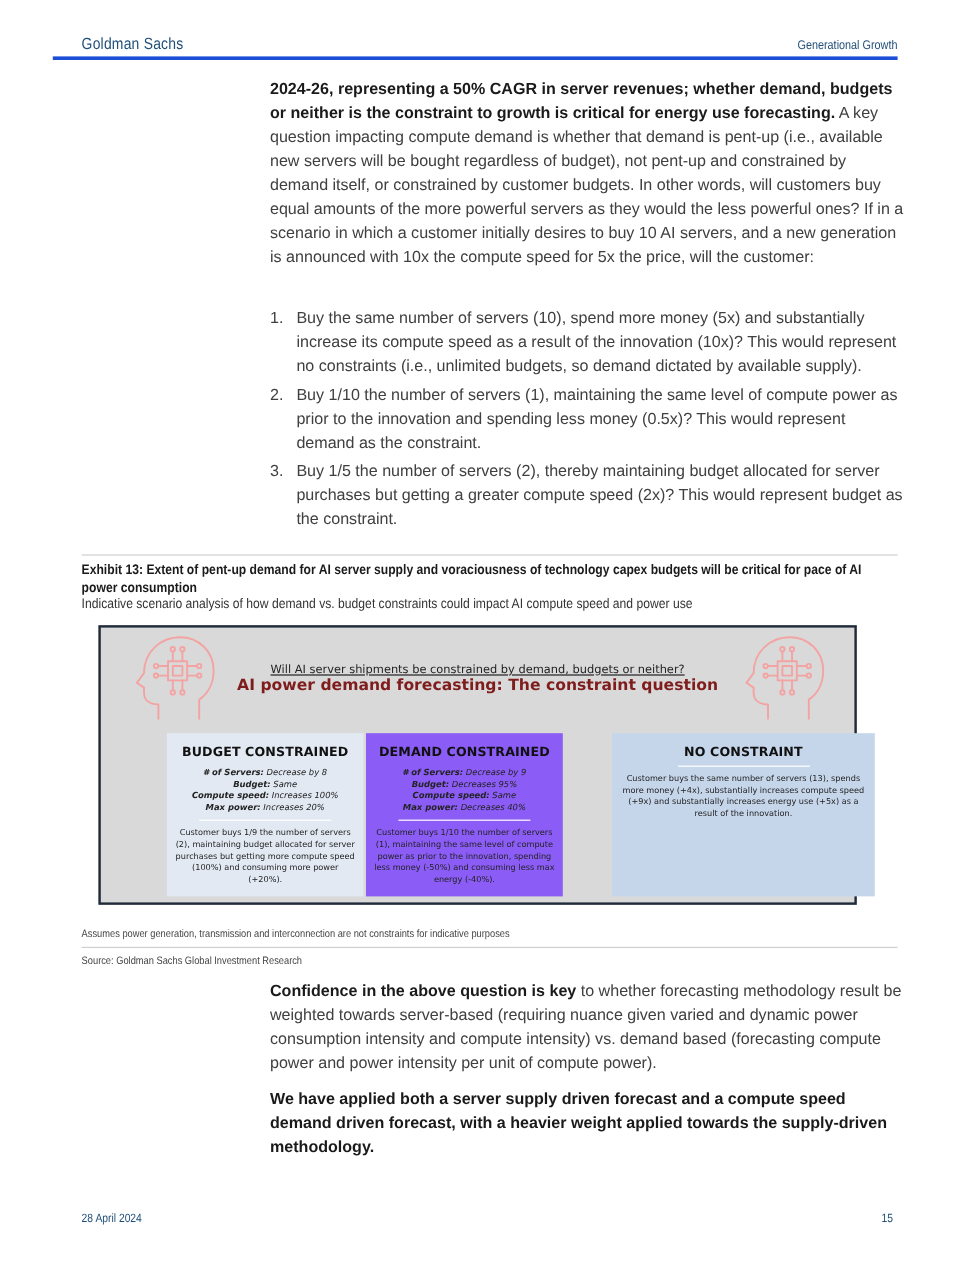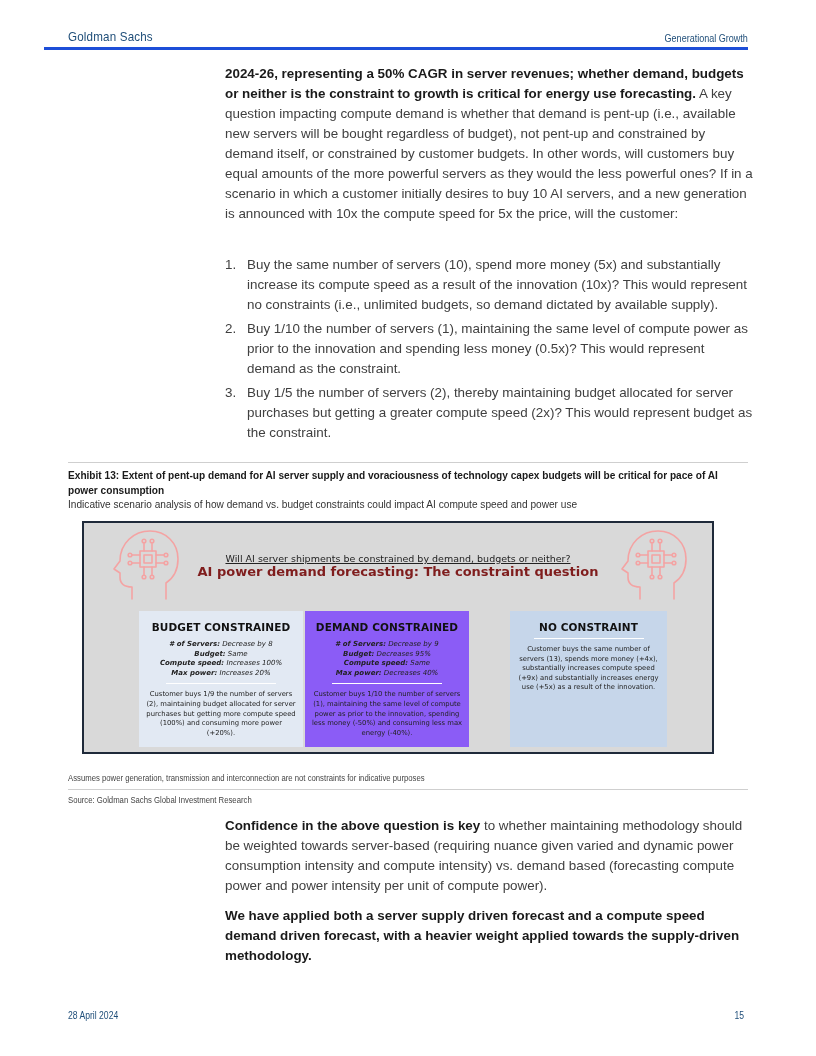--- a/index.html
+++ b/index.html
@@ -25,21 +25,21 @@
   .g-title { position: absolute; left: 0; right: 0; top: 9px; text-align: center; font-family: "DejaVu Sans", sans-serif; font-weight: bold; font-size: 13px; color: #7f1d1d; margin-top: 32px; }
   .g-sub { position: absolute; left: 0; right: 0; top: 30px; text-align: center; font-family: "DejaVu Sans", sans-serif; font-size: 9.5px; color: #222; text-decoration: underline; }
   .g-assume { position: absolute; left: 90px; right: 90px; top: 51px; text-align: center; font-family: "DejaVu Sans", sans-serif; font-size: 6.8px; line-height: 10px; color: #222; }
   .head-icon { position: absolute; top: 4px; width: 72px; height: 76px; }
   .head-left { left: 26px; }
   .head-right { right: 22px; }
 
   .box { position: absolute; top: 88px; width: 164px; height: 136px; text-align: center; font-family: "DejaVu Sans", sans-serif; color: #222; }
   .box-budget { left: 14px; background: #e2e9f3; margin-left: 41px; }
   .box-demand { left: 221px; background: #8b5cf6; }
-  .box-none { left: 426px; background: #c6d6ea; width: 157px; }
+  .box-none { left: 426px; background: #c6d6ea; width: 219px; }
   .box h3 { font-size: 10.5px; font-weight: bold; margin-top: 10px; color: #111; letter-spacing: 0.1px; }
   .stats { margin-top: 7px; font-size: 7px; line-height: 9.6px; font-style: italic; }
   .stats b { font-weight: bold; }
   .sep { width: 110px; height: 1px; background: #ffffff; margin: 5px auto 6px; }
   .desc { font-size: 6.8px; line-height: 9.6px; padding: 0 6px; }
 
   .note { position: absolute; left: 68px; top: 773px; font-size: 9px; color: #444; transform: scaleX(0.86); transform-origin: left; white-space: nowrap; }
   .source { position: absolute; left: 68px; top: 795px; font-size: 9px; color: #444; transform: scaleX(0.86); transform-origin: left; white-space: nowrap; }
 
   .p2 { top: 816px; }
@@ -129,18 +129,18 @@
     <h3>NO CONSTRAINT</h3>
     <div class="sep"></div>
     <div class="desc">Customer buys the same number of servers (13), spends more money (+4x), substantially increases compute speed (+9x) and substantially increases energy use (+5x) as a result of the innovation.</div>
   </div>
 </div>
 
 <div class="note">Assumes power generation, transmission and interconnection are not constraints for indicative purposes</div>
 <div class="rule" style="top:789px"></div>
 <div class="source">Source: Goldman Sachs Global Investment Research</div>
 
-<p class="body-text p2"><b>Confidence in the above question is key</b><span> to whether maintaining methodology should be weighted towards server-based (requiring nuance given varied and dynamic power consumption intensity and compute intensity) vs. demand based (forecasting compute power and power intensity per unit of compute power).</span></p>
+<p class="body-text p2"><b>Confidence in the above question is key</b><span> to whether forecasting methodology result be weighted towards server-based (requiring nuance given varied and dynamic power consumption intensity and compute intensity) vs. demand based (forecasting compute power and power intensity per unit of compute power).</span></p>
 
 <p class="body-text p3"><b>We have applied both a server supply driven forecast and a compute speed demand driven forecast, with a heavier weight applied towards the supply-driven methodology.</b></p>
 
 <div class="footer-date">28 April 2024</div>
 <div class="footer-page">15</div>
 
 </body></html>

